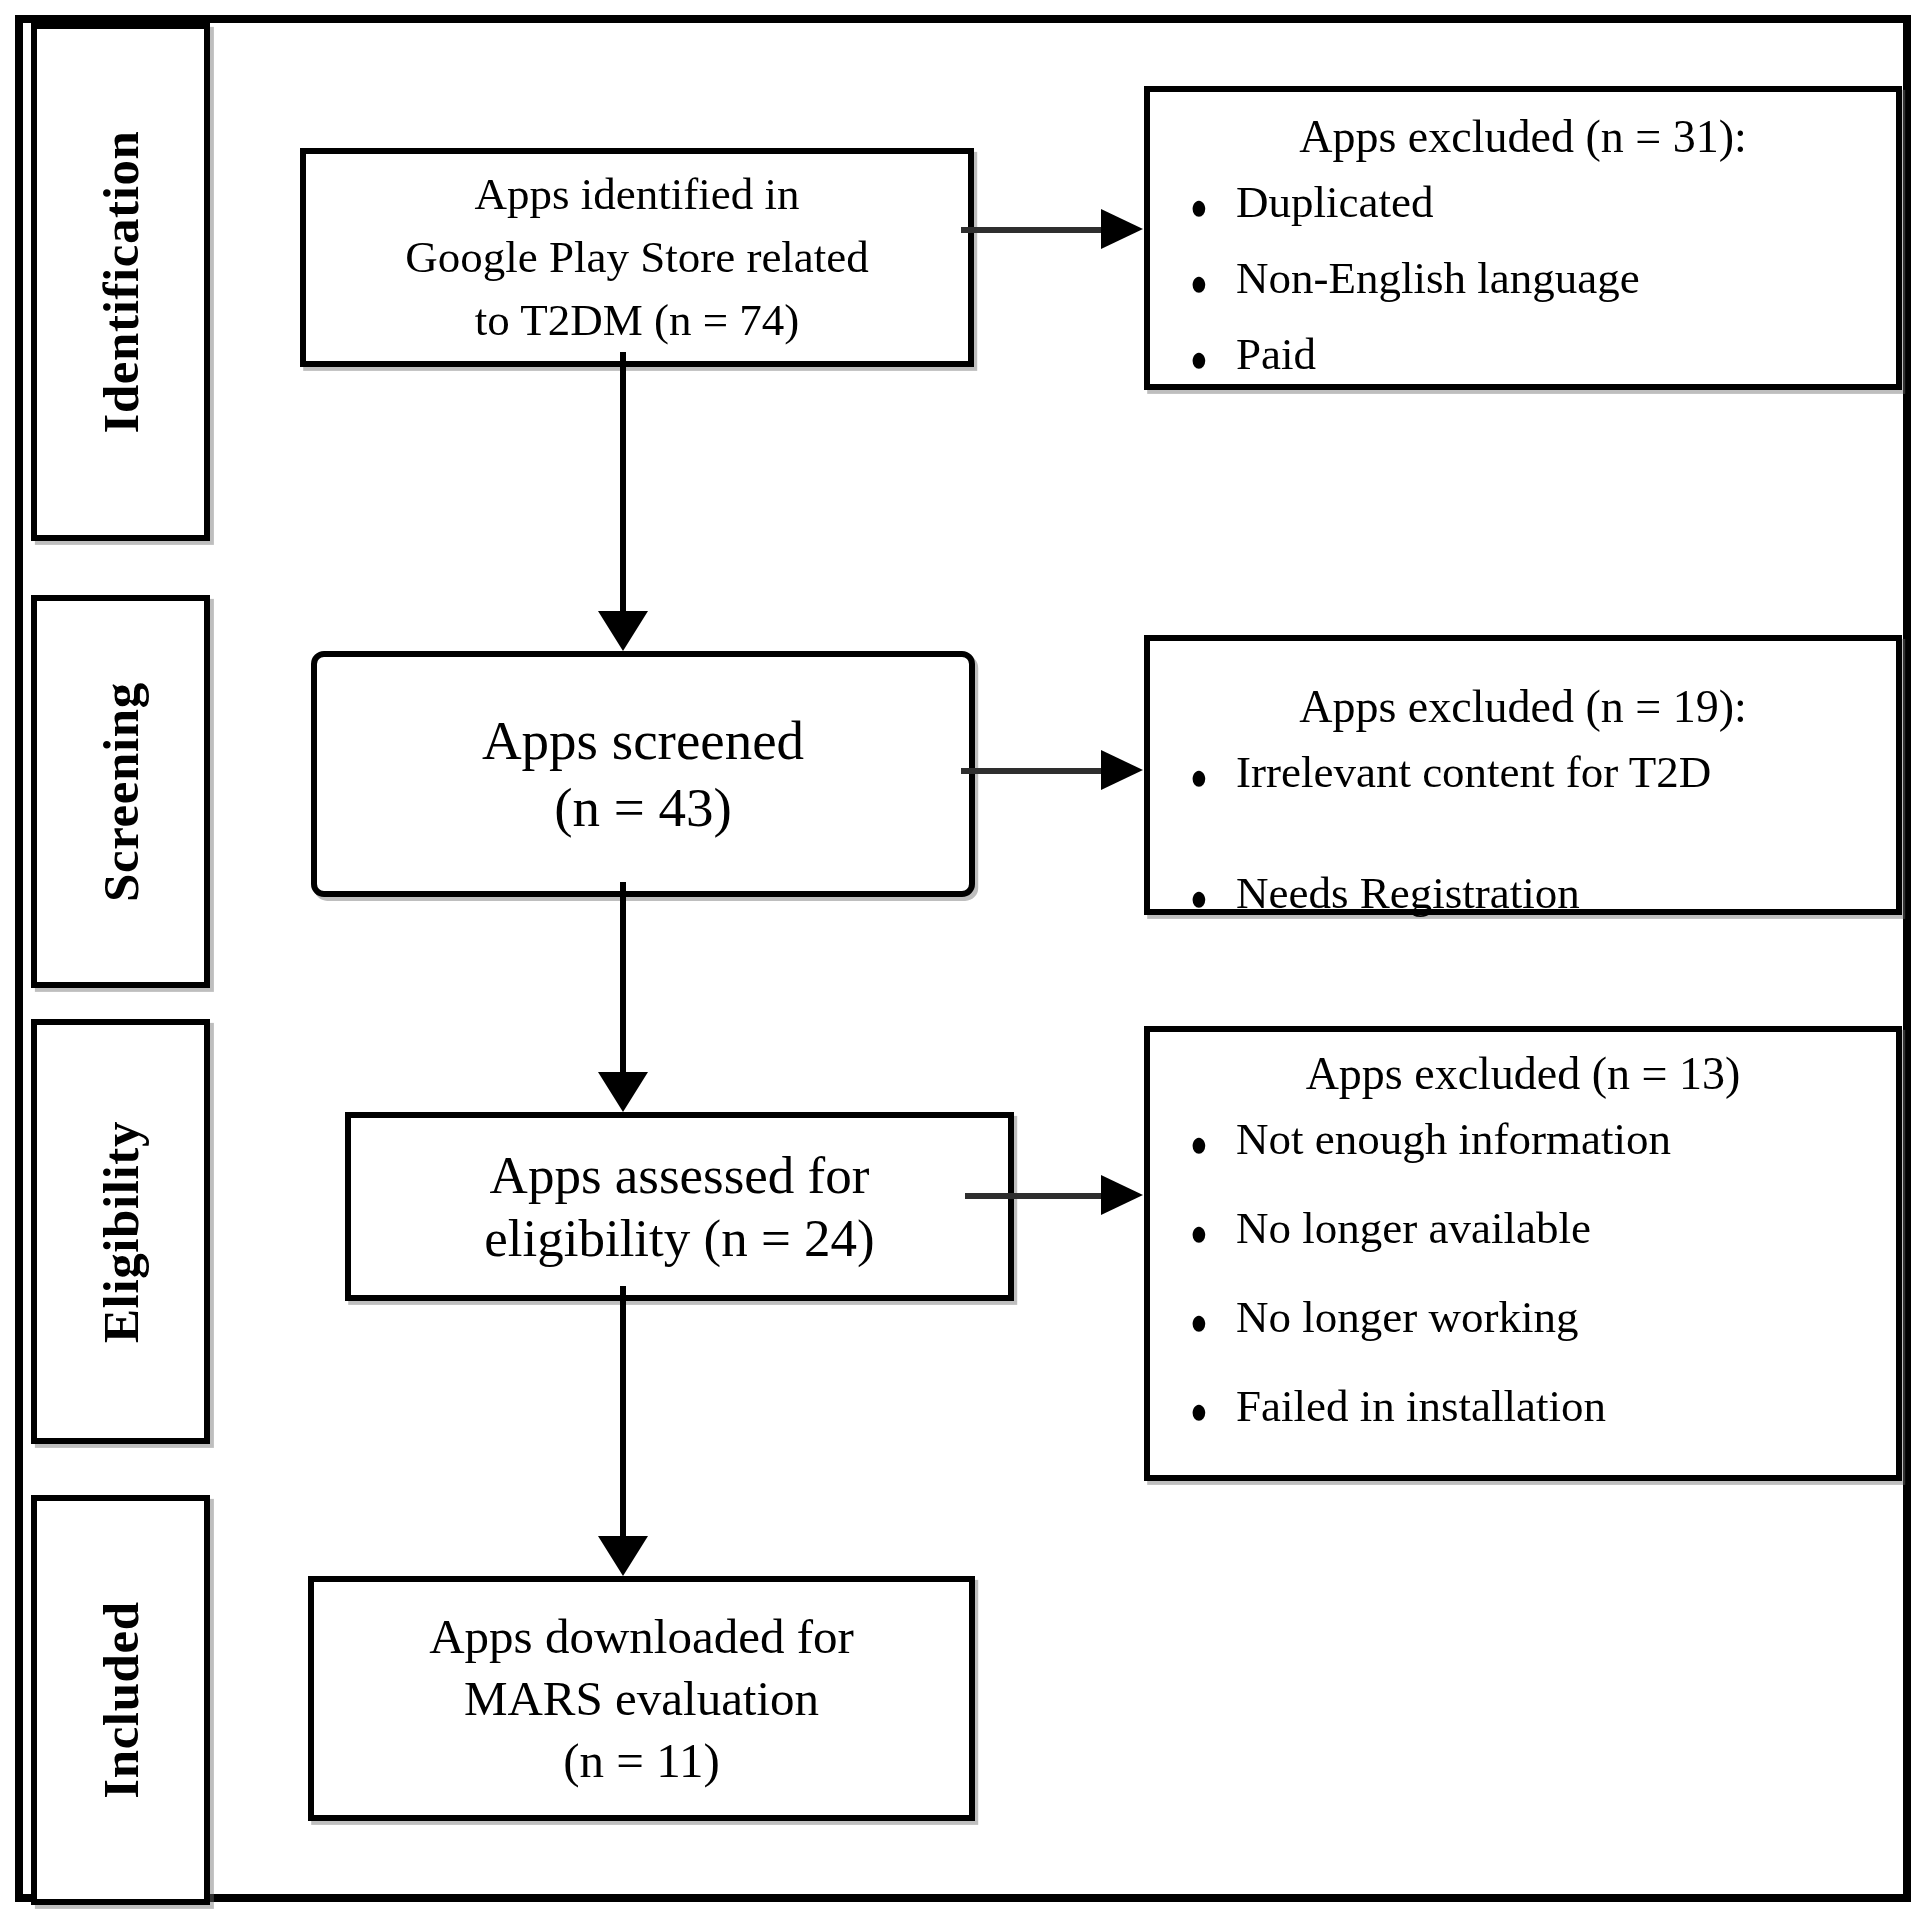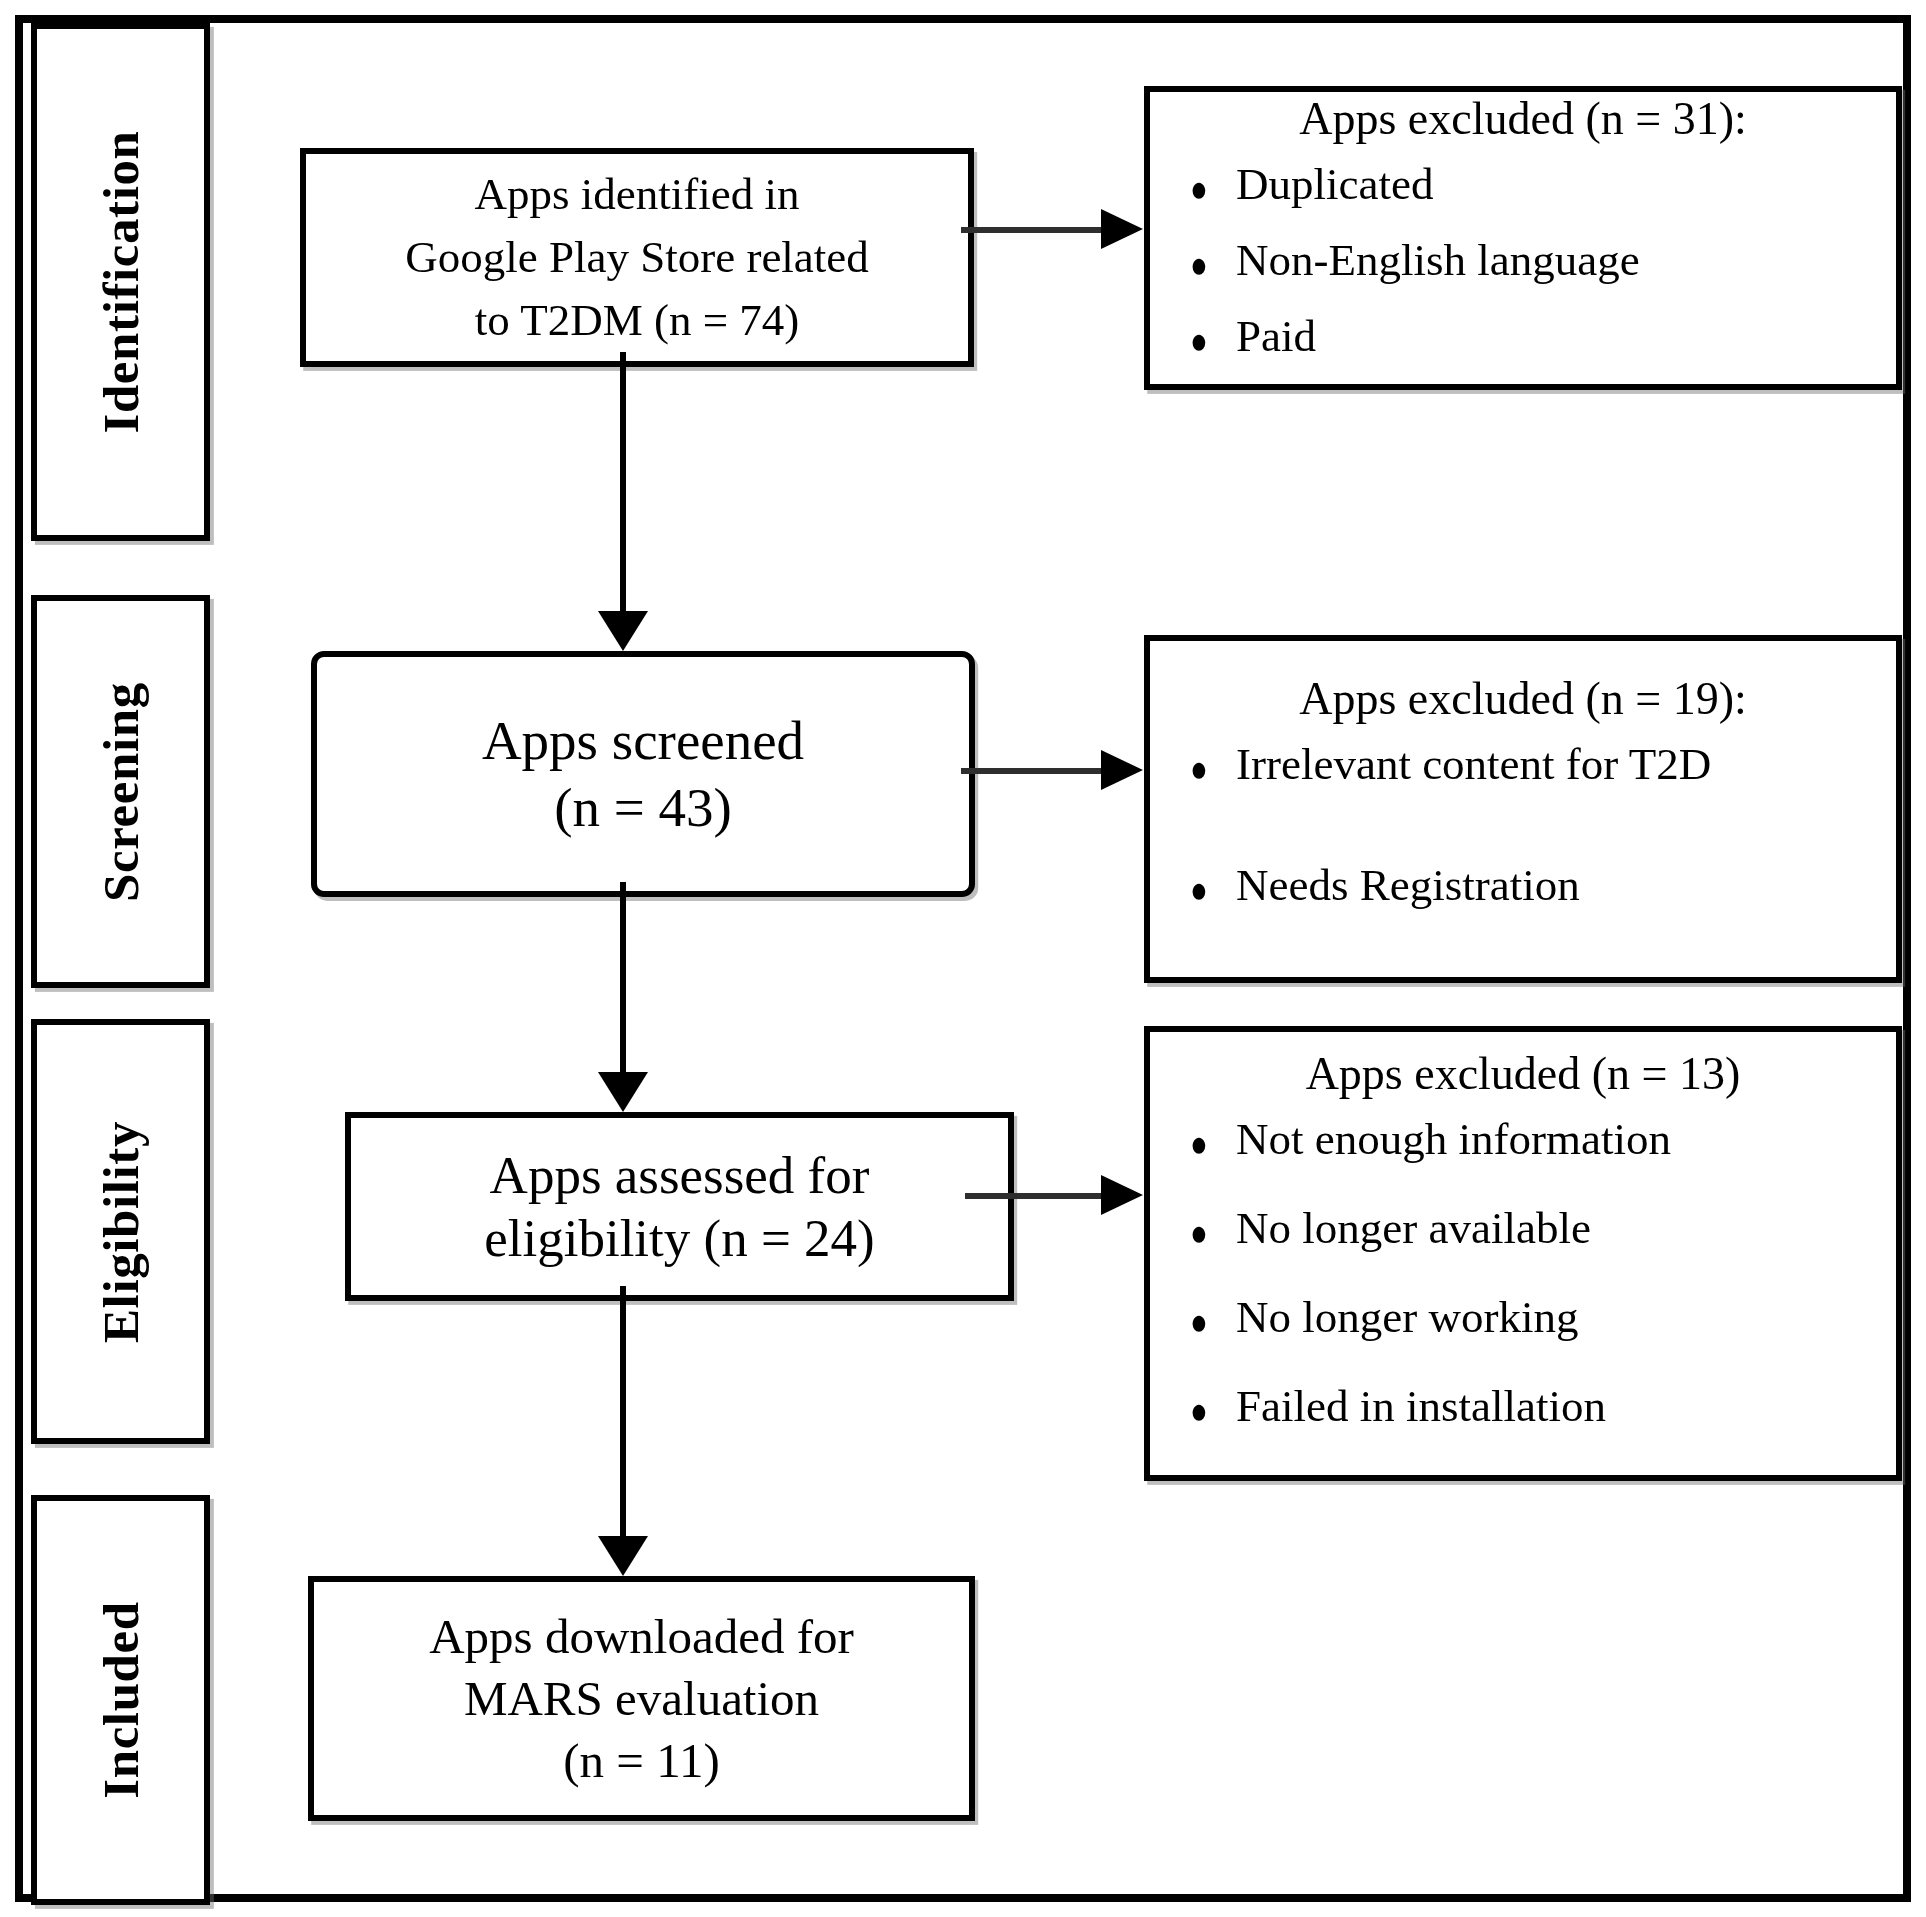--- a/index.html
+++ b/index.html
@@ -65,22 +65,22 @@
   
   .excl-box {
     position: absolute;
     left: 1144px;
     width: 758px;
     border: 6.4px solid #000000;
     background: #ffffff;
     box-shadow: 3.2px 3.9px 0 rgba(110,110,110,0.45);
     box-sizing: border-box;
   }
-  #excl-1 { top: 86px;  height: 304px; }
-  #excl-2 { top: 635px;  height: 348px; padding-top: 31px; }
+  #excl-1 { top: 86px;  height: 304px; padding-top: 18px; }
+  #excl-2 { top: 635px;  height: 280px; padding-top: 39px; }
   #excl-3 { top: 1026px; height: 455px; padding-top: 15px; }
   .excl-title {
     text-align: center;
     font-size: 46px;
     line-height: 54px;
     padding: 0 26px;
   }
   .excl-list {
     margin: 11.6px 0 0 0;
     padding: 0 0 0 40px;

